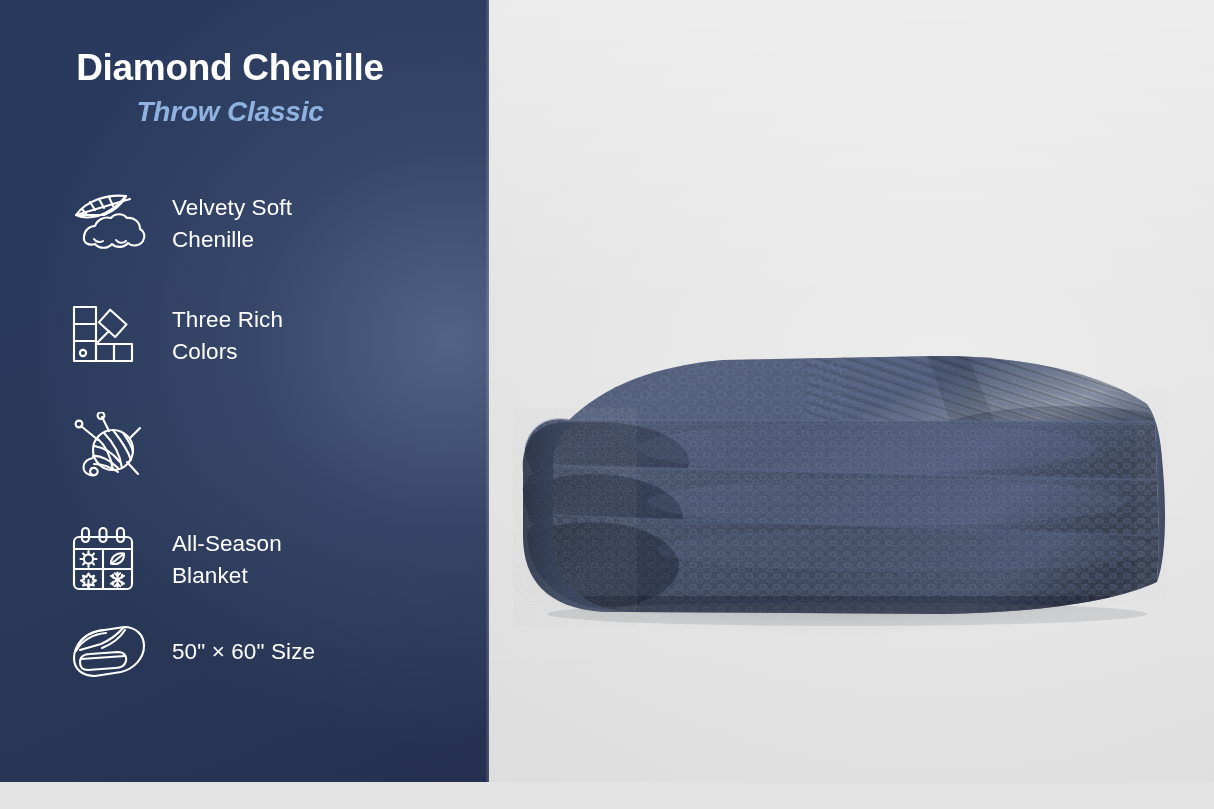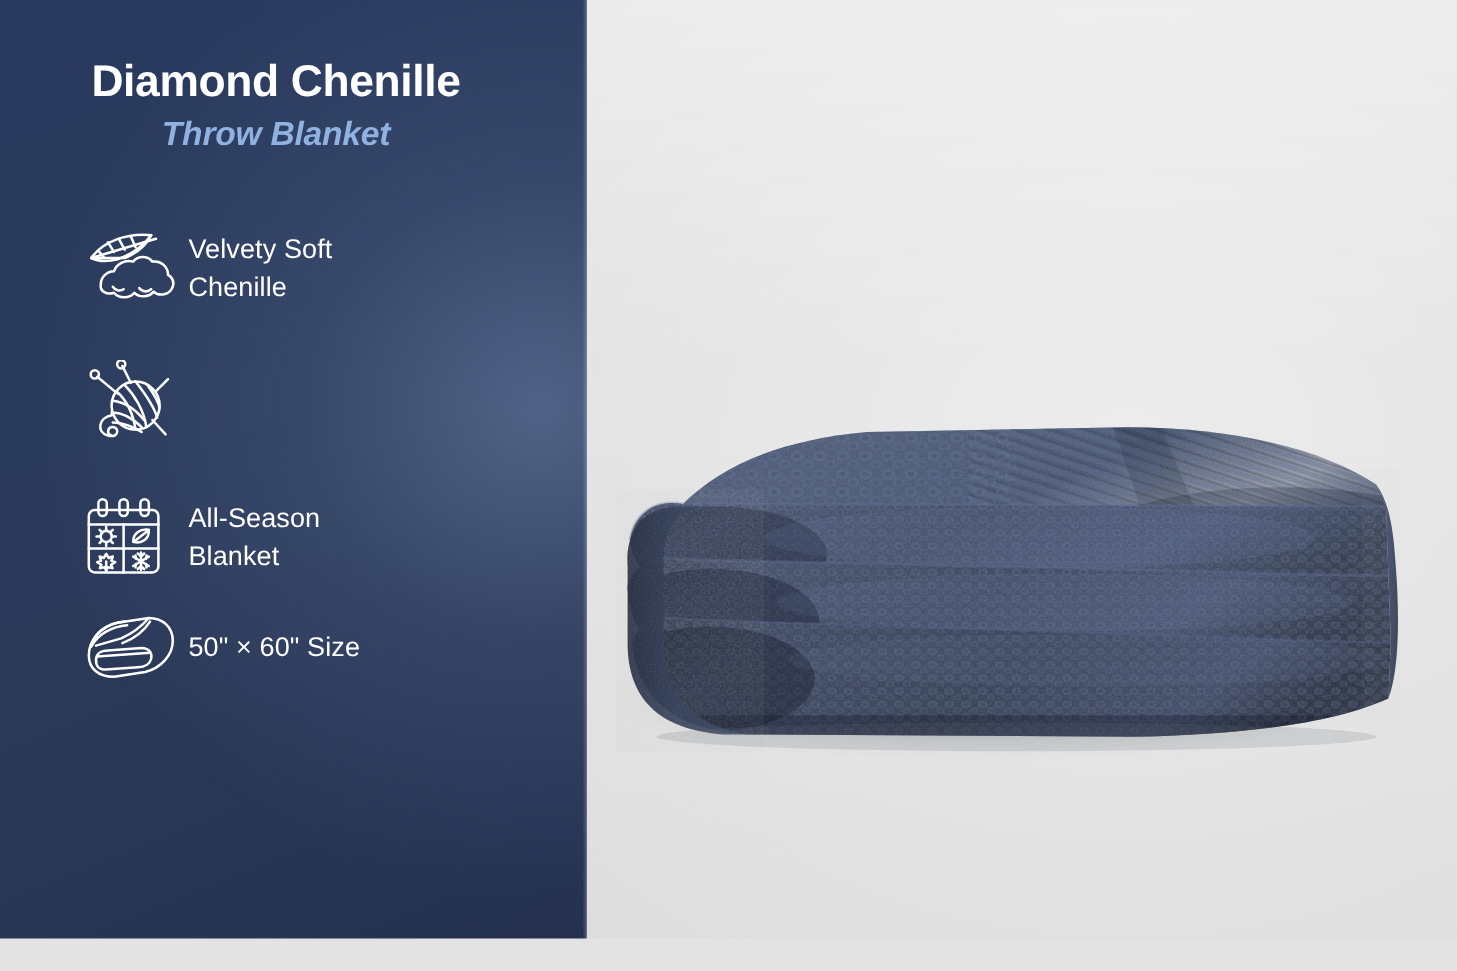--- a/index.html
+++ b/index.html
@@ -53,21 +53,21 @@
   .subtitle {
     margin-top:7px;
     font-size:28px; font-weight:bold; font-style:italic;
     color:#8fb2e0; letter-spacing:-0.2px; line-height:1.15;
   }
 
   .features {
     position:absolute; left:68px; top:168px; width:400px;
   }
   .feature {
-    display:flex; align-items:center; gap:3px;
+    display:flex; align-items:center; gap:18px;
     height:112px;
   }
   .feature:last-child { height:auto; }
   .feat-icon {
     flex:0 0 86px; width:86px; height:72px;
     display:flex; align-items:center; justify-content:flex-start;
   }
   .feat-icon svg { display:block; }
   .feat-label {
     color:#ffffff; font-size:22.5px; line-height:1.42;
@@ -258,21 +258,21 @@
         <ellipse cx="340" cy="284" rx="300" ry="12" fill="#6b6f78" opacity="0.18"></ellipse>
       </svg>
     </div>
   </div>
 
   <div class="info-panel">
     <div class="panel-edge"></div>
 
     <div class="title-block">
       <div class="title">Diamond Chenille</div>
-      <div class="subtitle">Throw Blanket</div>
+      <div class="subtitle">Throw Classic</div>
     </div>
 
     <div class="features">
 
       <div class="feature">
         <span class="feat-icon">
           <svg width="84" height="66" viewBox="0 0 84 66" fill="none" stroke="#ffffff" stroke-width="2.1" stroke-linecap="round" stroke-linejoin="round">
             <path d="M8 24 C18 10, 38 3, 58 5 C54 13, 46 20, 36 24 Z"></path>
             <path d="M58 5 C52 13, 42 21, 30 25 C22 27, 14 27, 8 24"></path>
             <path d="M8 24 L62 8"></path>
@@ -284,20 +284,36 @@
                      C66 26, 72 31, 72 38 C76 40, 78 45, 75 50 C72 55, 64 56, 60 52
                      C56 57, 48 57, 44 53 C40 58, 31 58, 27 53 C21 55, 15 52, 16 46 Z"></path>
             <path d="M26 48 C28 51, 32 52, 35 50"></path>
             <path d="M48 49 C50 52, 55 53, 58 50"></path>
           </svg>
         </span>
         <span class="feat-label">Velvety Soft
 Chenille</span>
       </div>
 
+      <div class="feature">
+        <span class="feat-icon">
+          <svg width="78" height="70" viewBox="0 0 78 70" fill="none" stroke="#ffffff" stroke-width="2.1" stroke-linecap="round" stroke-linejoin="round">
+            <rect x="6" y="6" width="22" height="17"></rect>
+            <rect x="6" y="23" width="22" height="17"></rect>
+            <rect x="6" y="40" width="22" height="20"></rect>
+            <rect x="28" y="43" width="18" height="17"></rect>
+            <rect x="46" y="43" width="18" height="17"></rect>
+            <circle cx="15" cy="52" r="3.1"></circle>
+            <rect x="34" y="14" width="22" height="17" transform="rotate(42 45 22)"></rect>
+            <path d="M28 43 L41 30"></path>
+          </svg>
+        </span>
+        <span class="feat-label">Three Rich
+Colors</span>
+      </div>
 
       <div class="feature">
         <span class="feat-icon">
           <svg width="84" height="72" viewBox="0 0 84 72" fill="none" stroke="#ffffff" stroke-width="2.1" stroke-linecap="round" stroke-linejoin="round">
             <circle cx="45" cy="38" r="20"></circle>
             <path d="M29 26 C37 33, 43 45, 45 58"></path>
             <path d="M36 21 C44 29, 52 42, 54 56"></path>
             <path d="M45 18 C52 27, 60 38, 63 48"></path>
             <path d="M55 21 C60 28, 64 34, 65 40"></path>
             <path d="M26 34 C34 35, 44 40, 52 50"></path>

